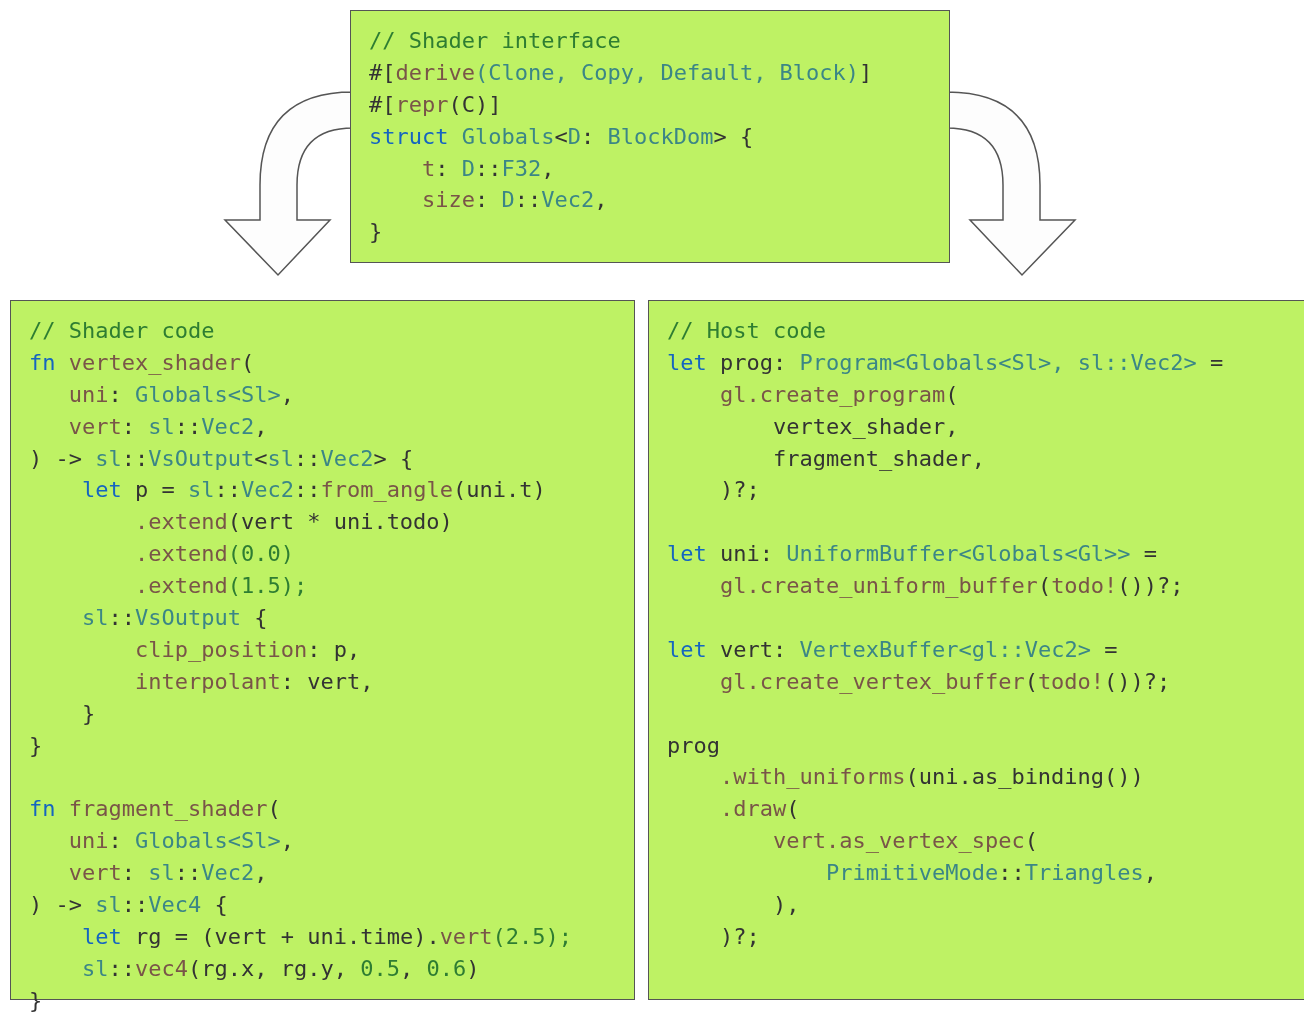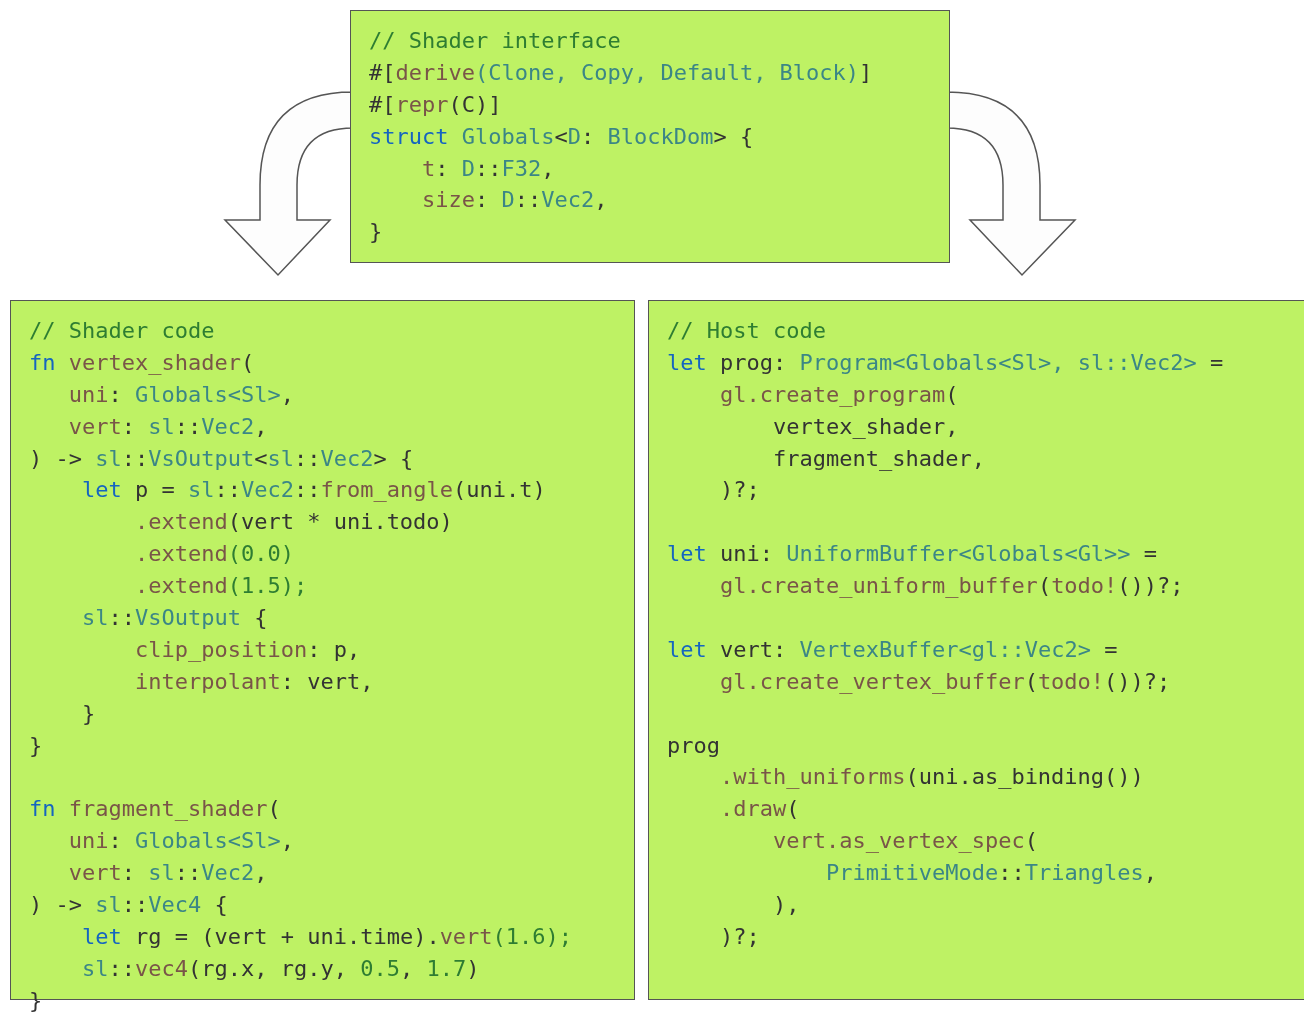--- a/index.html
+++ b/index.html
@@ -122,22 +122,22 @@
     <span class="c-type">sl</span><span class="c-punct">::</span><span class="c-type">VsOutput</span><span class="c-punct"> {</span>
         <span class="c-fn">clip_position</span><span class="c-punct">: </span><span class="c-punct">p</span><span class="c-punct">,</span>
         <span class="c-fn">interpolant</span><span class="c-punct">: </span><span class="c-punct">vert</span><span class="c-punct">,</span>
     <span class="c-punct">}</span>
 <span class="c-punct">}</span>
 
 <span class="c-kw">fn</span> <span class="c-fn">fragment_shader</span><span class="c-punct">(</span>
    <span class="c-fn">uni</span><span class="c-punct">: </span><span class="c-type">Globals</span><span class="c-type">&lt;Sl&gt;</span><span class="c-punct">,</span>
    <span class="c-fn">vert</span><span class="c-punct">: </span><span class="c-type">sl</span><span class="c-punct">::</span><span class="c-type">Vec2</span><span class="c-punct">,</span>
 <span class="c-punct">)</span><span class="c-punct"> -&gt; </span><span class="c-type">sl</span><span class="c-punct">::</span><span class="c-type">Vec4</span><span class="c-punct"> {</span>
-    <span class="c-kw">let</span><span class="c-punct"> rg </span><span class="c-punct">= (vert + uni.time).</span><span class="c-fn">vert</span><span class="c-num">(1.6);</span>
-    <span class="c-type">sl</span><span class="c-punct">::</span><span class="c-fn">vec4</span><span class="c-punct">(rg.x, rg.y, </span><span class="c-num">0.5</span><span class="c-punct">, </span><span class="c-num">1.7</span><span class="c-punct">)</span>
+    <span class="c-kw">let</span><span class="c-punct"> rg </span><span class="c-punct">= (vert + uni.time).</span><span class="c-fn">vert</span><span class="c-num">(2.5);</span>
+    <span class="c-type">sl</span><span class="c-punct">::</span><span class="c-fn">vec4</span><span class="c-punct">(rg.x, rg.y, </span><span class="c-num">0.5</span><span class="c-punct">, </span><span class="c-num">0.6</span><span class="c-punct">)</span>
 <span class="c-punct">}</span></div>
 
   <div class="code-box right-box"><span class="c-comment">// Host code</span>
 <span class="c-kw">let</span><span class="c-punct"> prog</span><span class="c-punct">: </span><span class="c-type">Program</span><span class="c-type">&lt;Globals&lt;Sl&gt;, sl::Vec2&gt;</span><span class="c-punct"> =</span>
     <span class="c-fn">gl.create_program</span><span class="c-punct">(</span>
         <span class="c-punct">vertex_shader</span><span class="c-punct">,</span>
         <span class="c-punct">fragment_shader</span><span class="c-punct">,</span>
     <span class="c-punct">)?;</span>
 
 <span class="c-kw">let</span><span class="c-punct"> uni</span><span class="c-punct">: </span><span class="c-type">UniformBuffer</span><span class="c-type">&lt;Globals&lt;Gl&gt;&gt;</span><span class="c-punct"> =</span>

